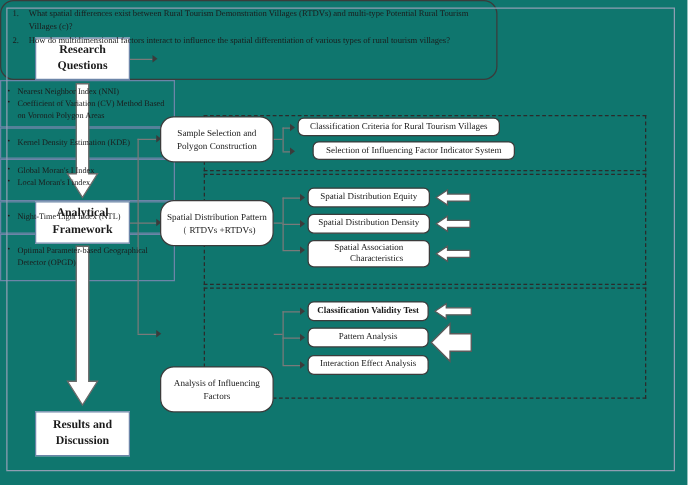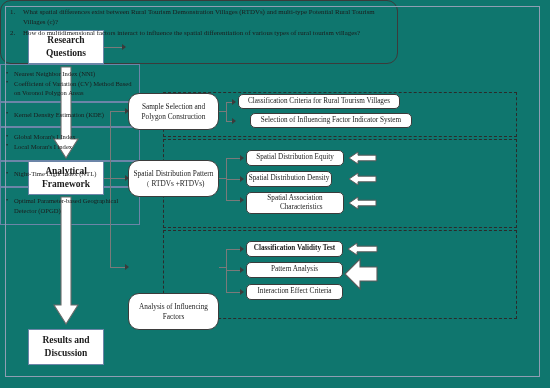--- a/index.html
+++ b/index.html
@@ -138,21 +138,21 @@
   <div class="ln lnh" style="left:226px;top:158px;width:14px;"></div>
   <div class="tri-r" style="left:240px;top:155px;"></div>
   <div class="ln lnh" style="left:226px;top:179px;width:14px;"></div>
   <div class="tri-r" style="left:240px;top:176px;"></div>
   <div class="ln lnh" style="left:226px;top:200px;width:14px;"></div>
   <div class="tri-r" style="left:240px;top:197px;"></div>
 
   <div class="box pill" style="left:246px;top:150px;width:98px;height:16px;">
     <span>Spatial Distribution Equity</span>
   </div>
-  <div class="box pill" style="left:246px;top:171px;width:86px;height:16px;align-items:center;">
+  <div class="box pill" style="left:246px;top:171px;width:98px;height:16px;align-items:center;">
     <span>Spatial Distribution Density</span>
   </div>
   <div class="box pill" style="left:246px;top:192px;width:98px;height:22px;">
     <span style="white-space:pre-line;text-align:right;">Spatial Association
 Characteristics</span>
   </div>
 
   <div class="blockleft" style="left:349px;top:152px;">
     <svg width="28" height="12" viewBox="0 0 28 12">
       <polygon points="0,6 9,0 9,3.2 27,3.2 27,8.8 9,8.8 9,12" fill="#ffffff" stroke="#5a5a5a" stroke-width="1"></polygon>
@@ -201,21 +201,21 @@
   <div class="ln lnh" style="left:226px;top:292px;width:14px;"></div>
   <div class="tri-r" style="left:240px;top:289px;"></div>
 
   <div class="box pill" style="left:246px;top:241px;width:97px;height:16px;font-weight:bold;">
     <span>Classification Validity Test</span>
   </div>
   <div class="box pill" style="left:246px;top:262px;width:97px;height:16px;">
     <span>Pattern Analysis</span>
   </div>
   <div class="box pill" style="left:246px;top:284px;width:97px;height:16px;">
-    <span>Interaction Effect Criteria</span>
+    <span>Interaction Effect Analysis</span>
   </div>
 
   <div class="blockleft" style="left:348px;top:243px;">
     <svg width="30" height="12" viewBox="0 0 30 12">
       <polygon points="0,6 9,0 9,3.2 29,3.2 29,8.8 9,8.8 9,12" fill="#ffffff" stroke="#5a5a5a" stroke-width="1"></polygon>
     </svg>
   </div>
   <div class="blockleft" style="left:345px;top:258px;">
     <svg width="33" height="32" viewBox="0 0 33 32">
       <polygon points="0,16 15,1 15,9 32,9 32,23 15,23 15,31" fill="#ffffff" stroke="#5a5a5a" stroke-width="1.1"></polygon>

